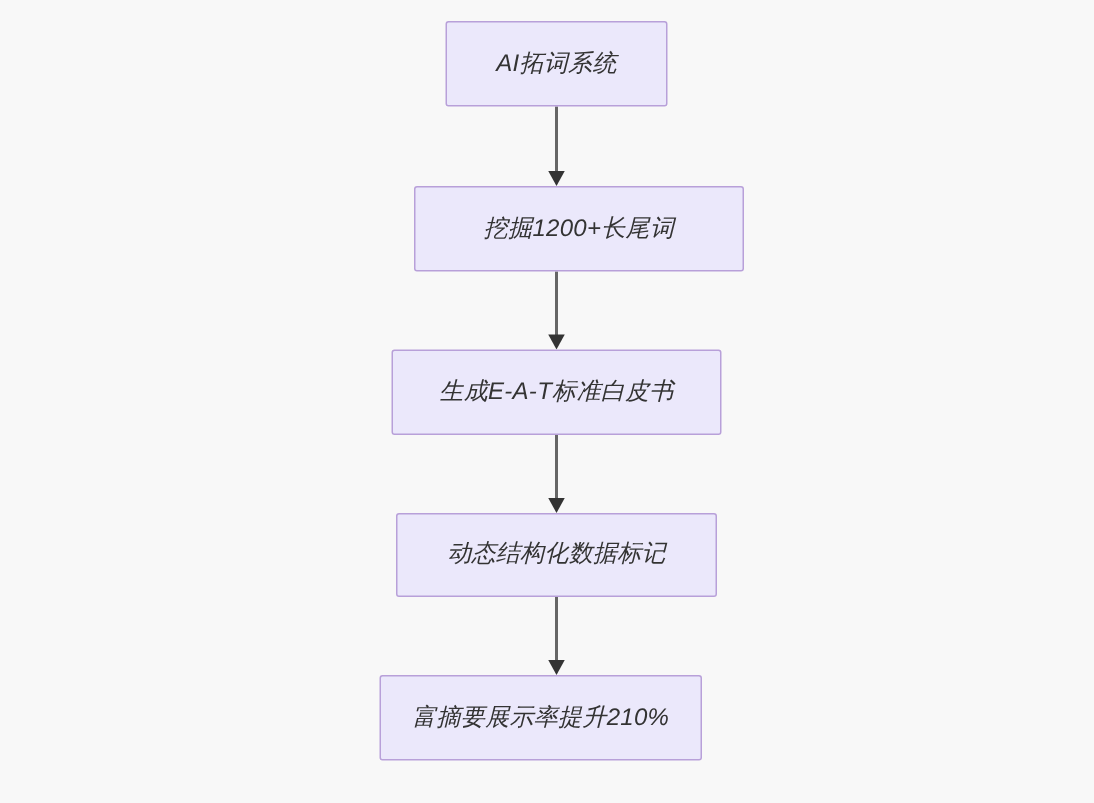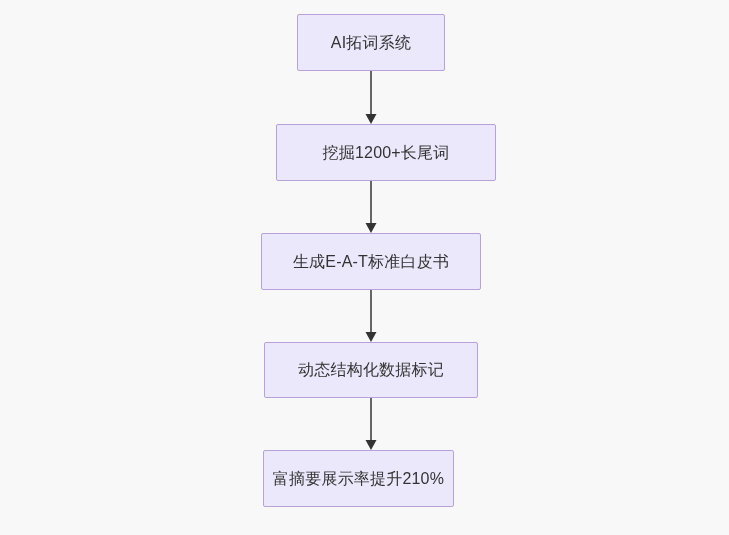--- a/index.html
+++ b/index.html
@@ -10,20 +10,21 @@
     width: 729px;
     height: 535px;
     background: #f8f8f8;
     font-family: "Liberation Sans", "DejaVu Sans", sans-serif;
     overflow: hidden;
   }
   #flowchart-canvas {
     position: relative;
     width: 729px;
     height: 535px;
+    font-style: italic;
   }
   .node {
     position: absolute;
     box-sizing: border-box;
     background: #ebe8fb;
     border: 1.6px solid #b8a0d9;
     border-radius: 2px;
     display: flex;
     align-items: center;
     justify-content: center;
@@ -86,17 +87,17 @@
   </div>
 
   <div class="node" style="left:264px; top:342px; width:214px; height:56px;">
     <span class="node-label">动态结构化数据标记</span>
   </div>
 
   <div class="node" style="left:261px; top:233px; width:220px; height:57px;">
     <span class="node-label">生成E-A-T标准白皮书</span>
   </div>
 
-  <div class="node" style="left:263px; top:450px; width:191px; height:57px;">
+  <div class="node" style="left:253px; top:450px; width:215px; height:57px;">
     <span class="node-label">富摘要展示率提升210%</span>
   </div>
 
 </div>
 
 </body></html>

